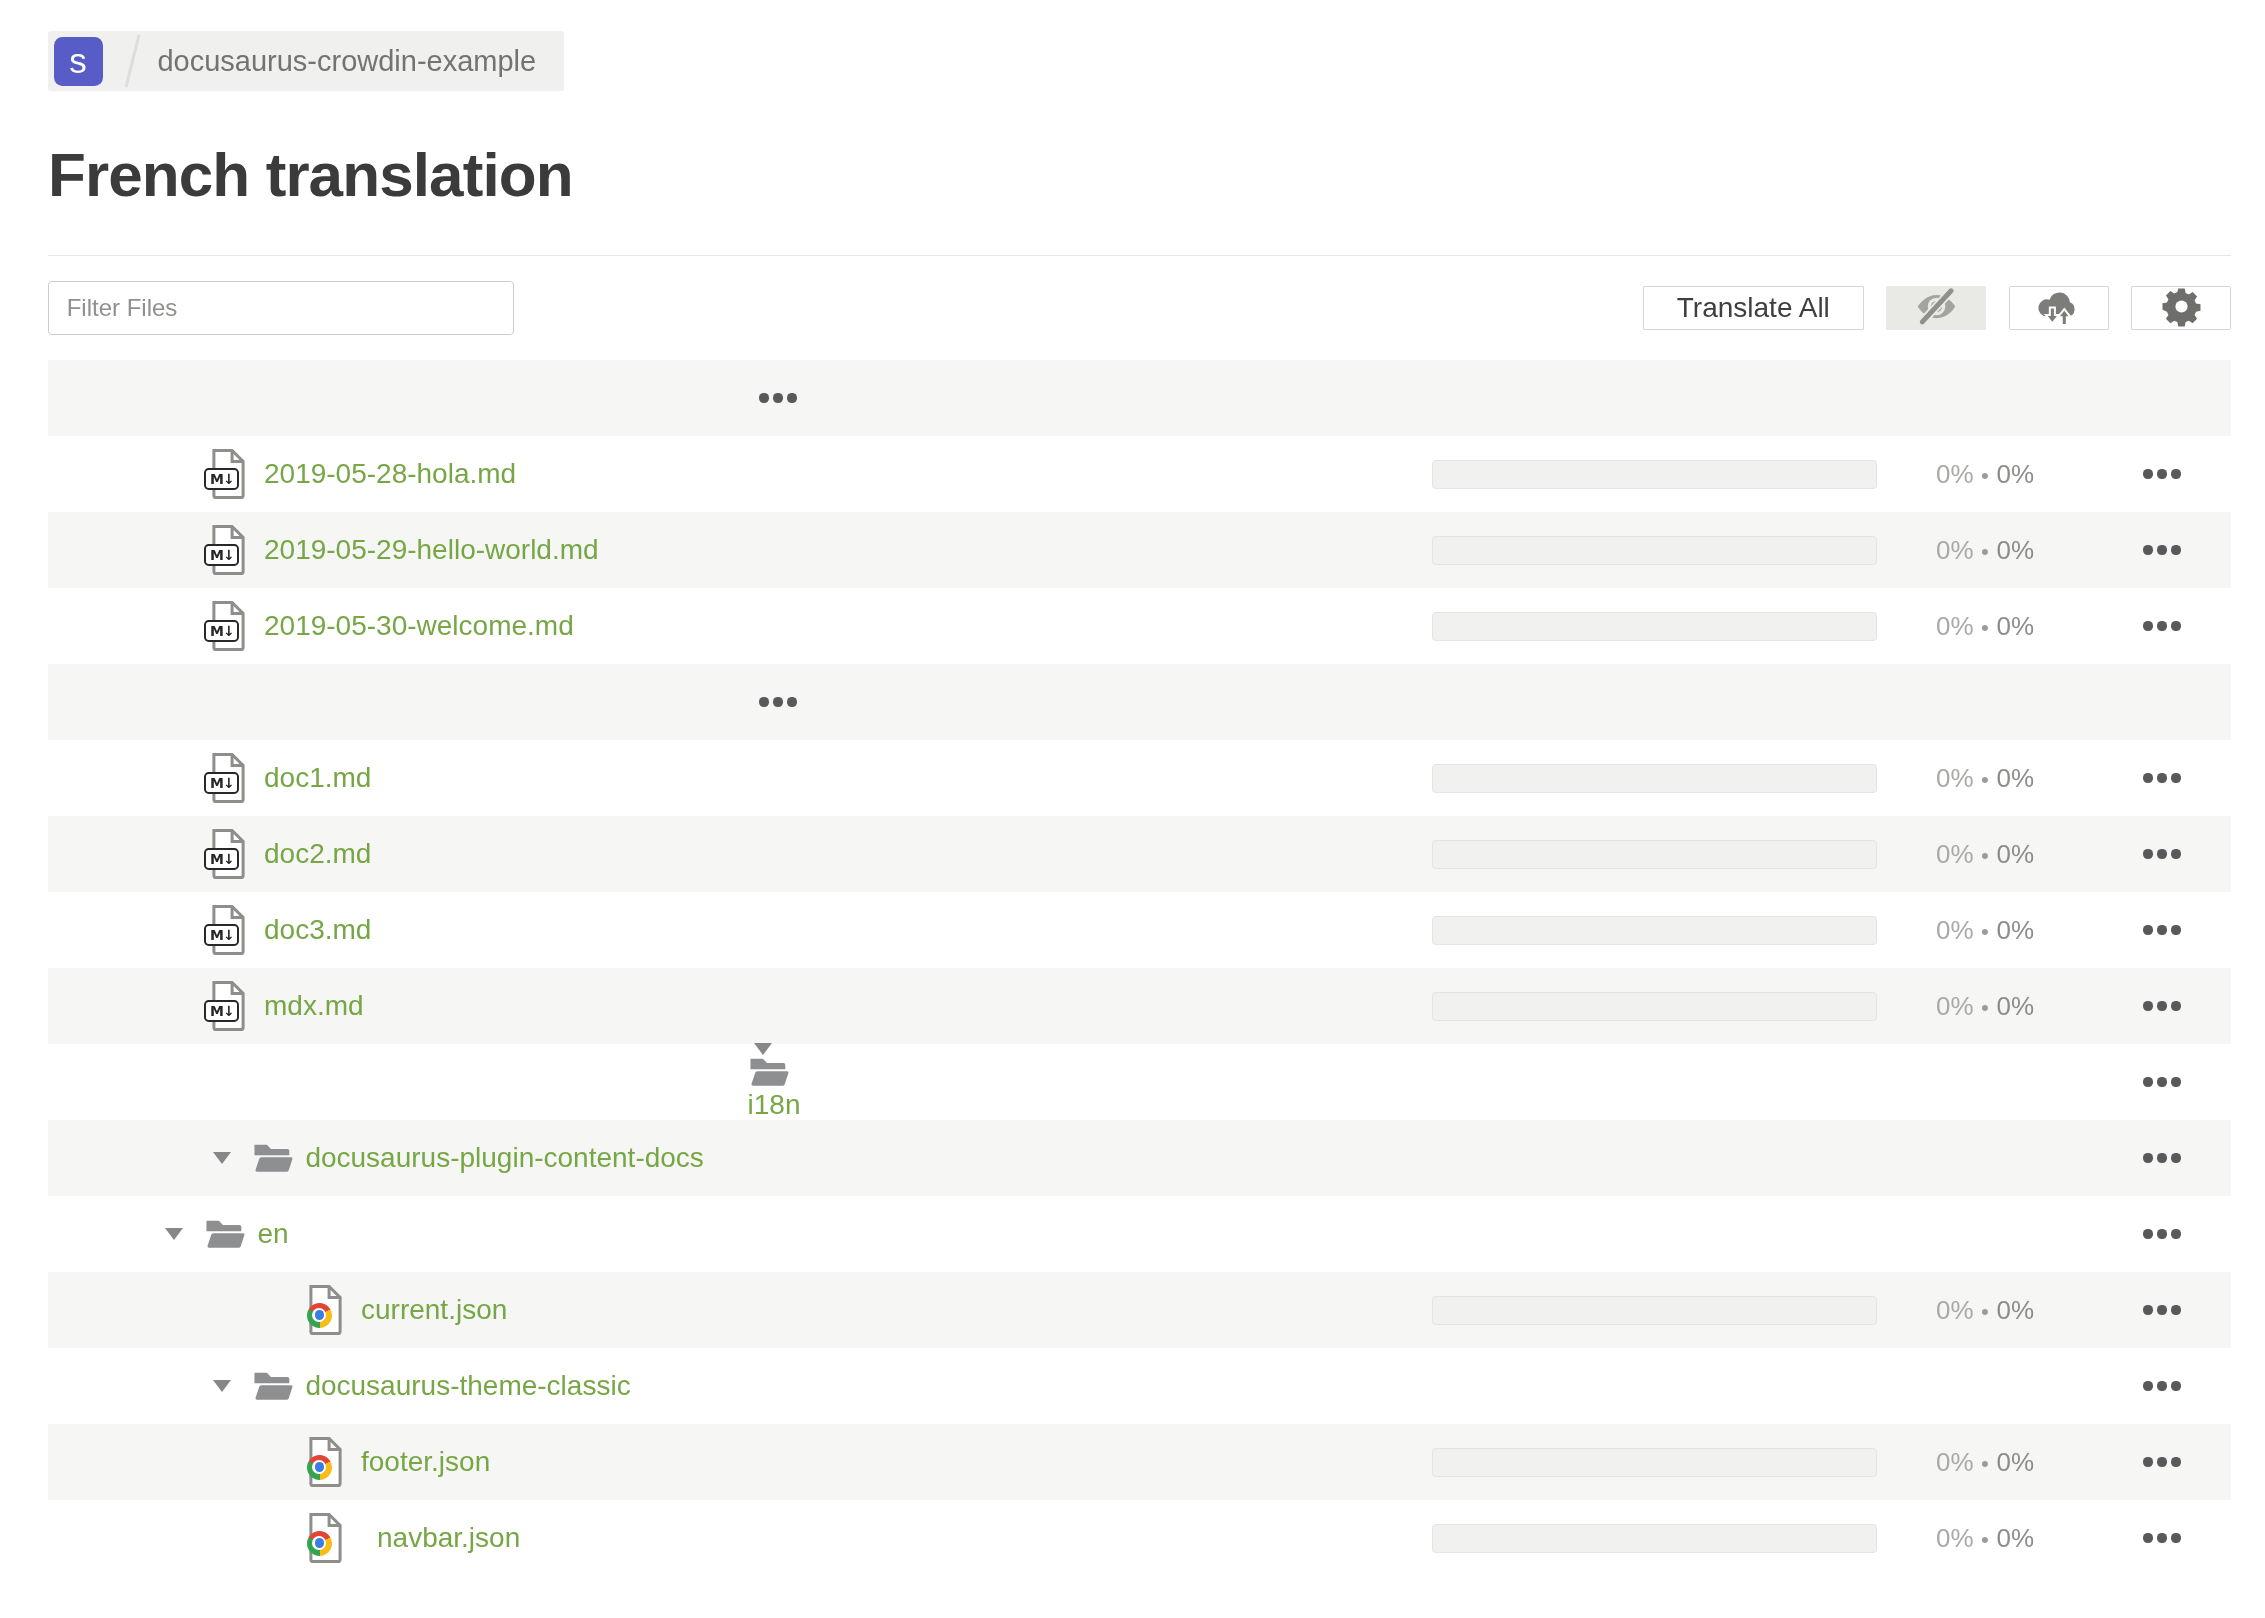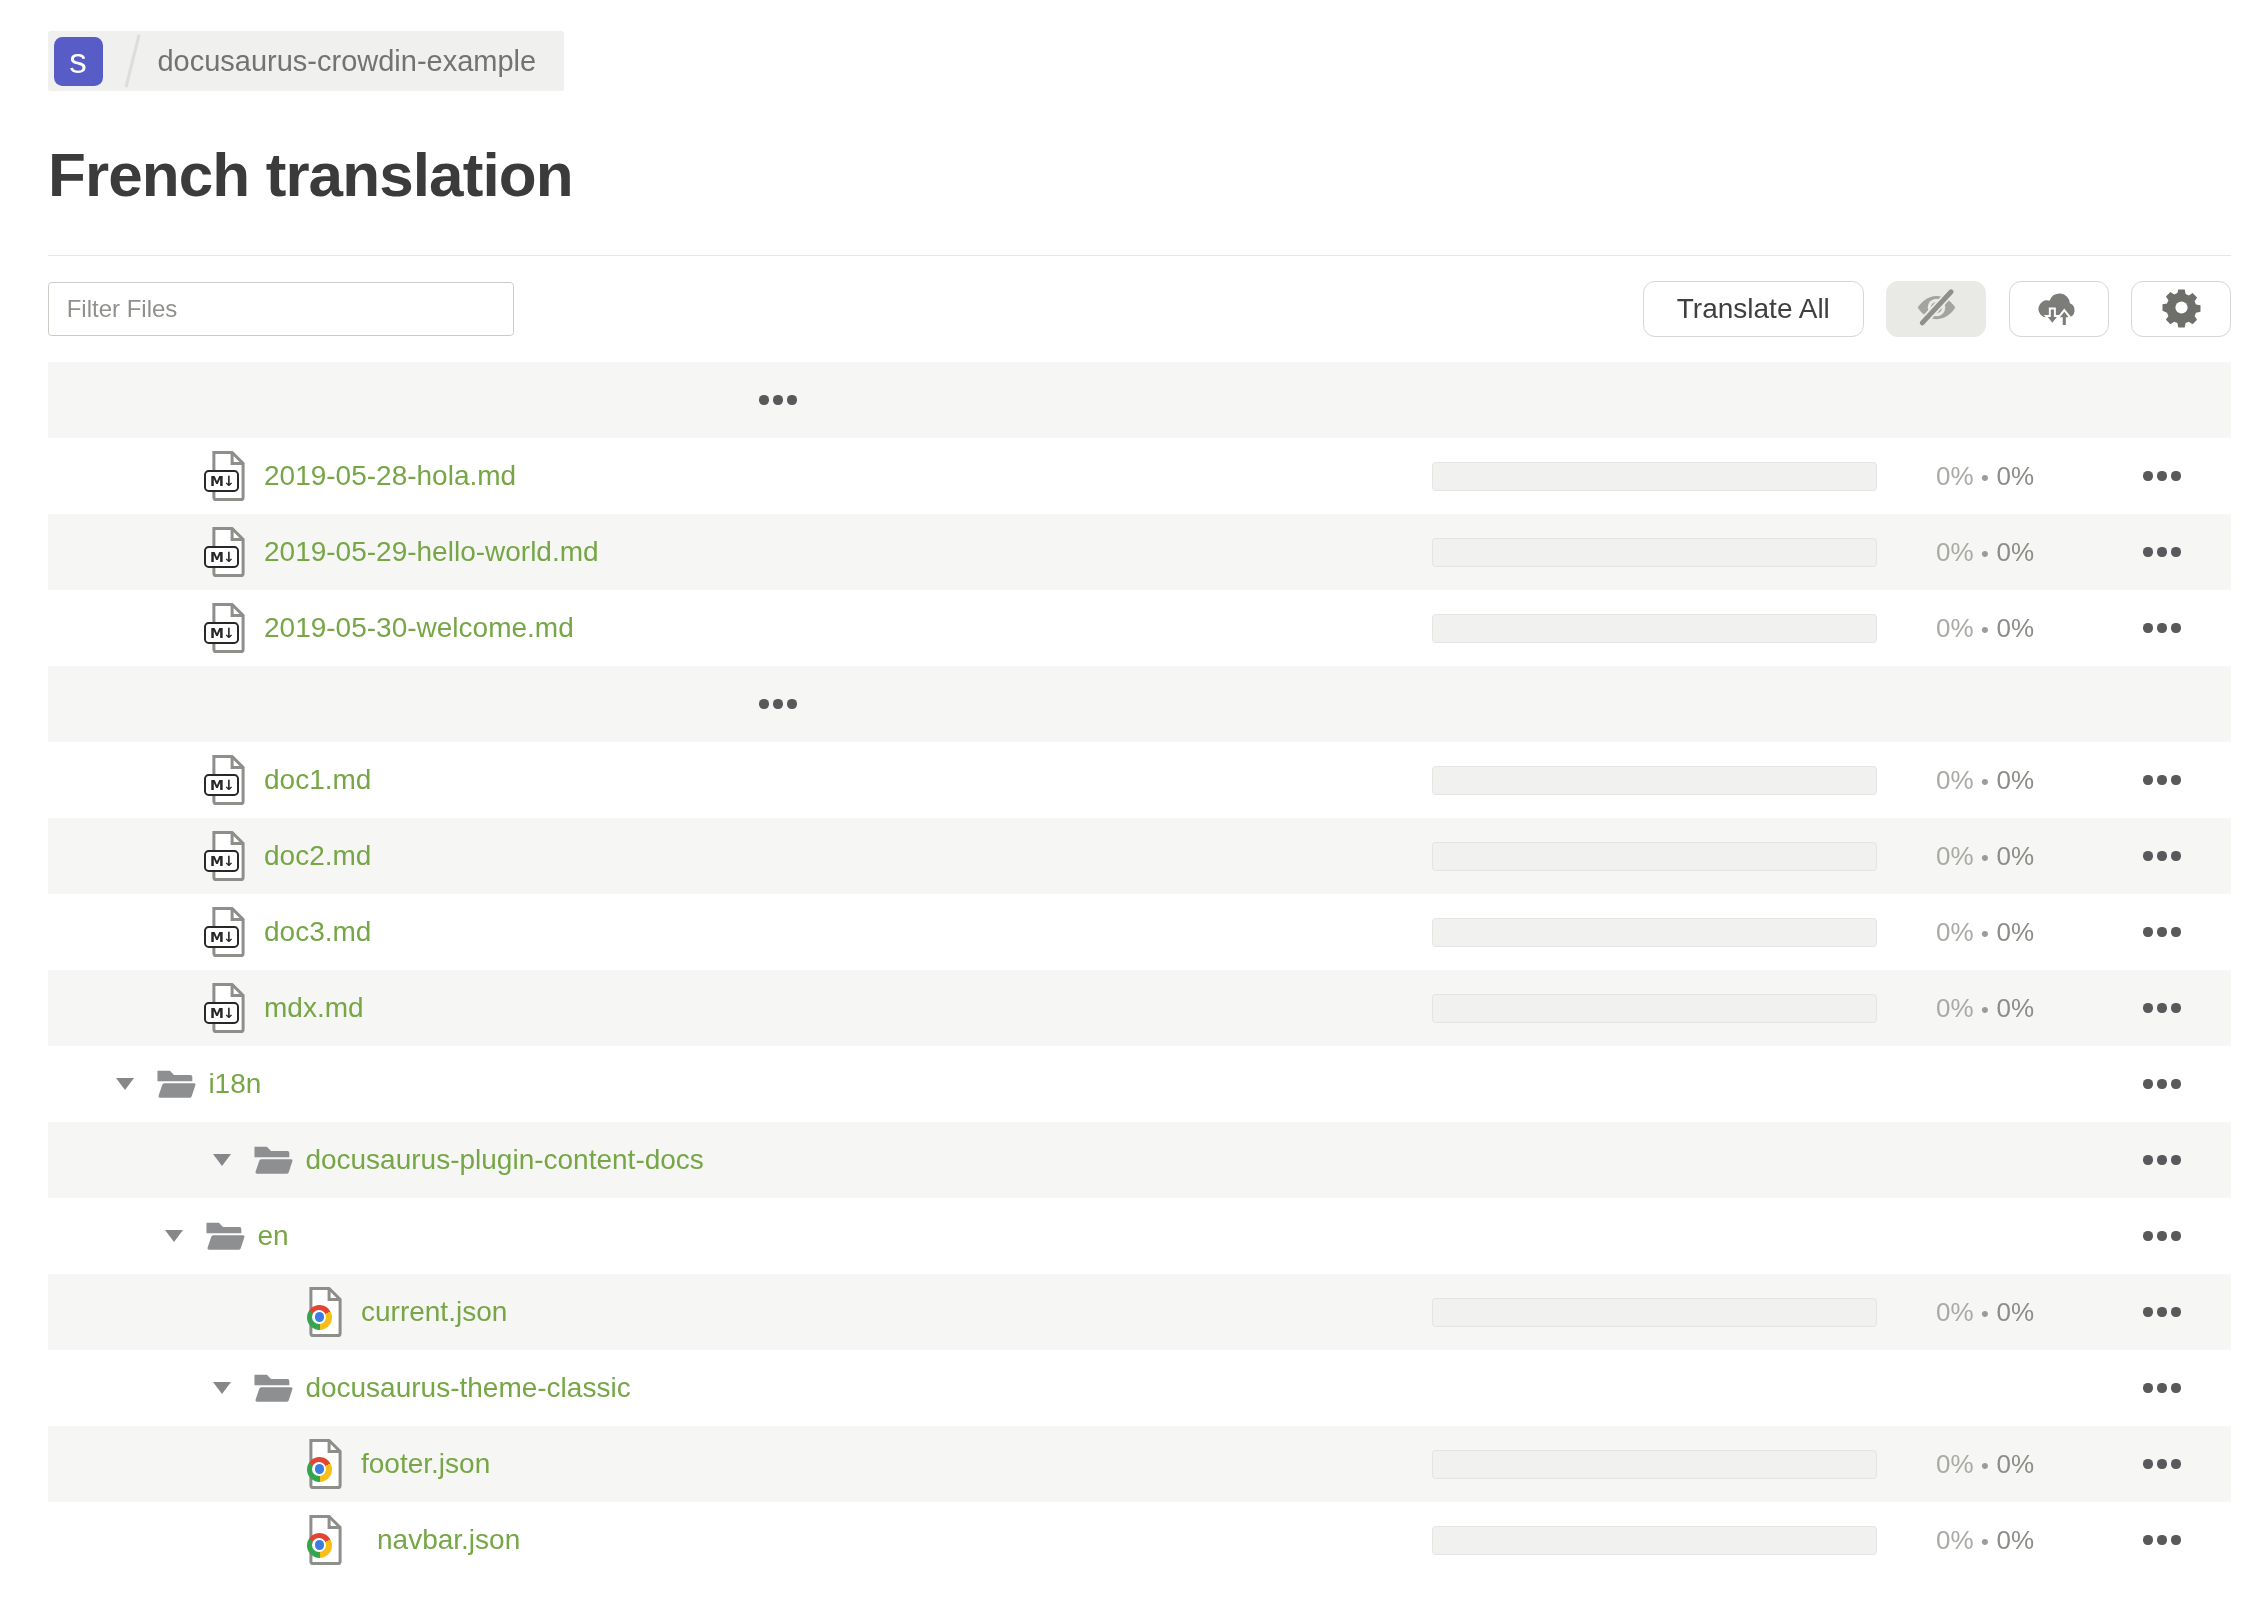--- a/index.html
+++ b/index.html
@@ -18,21 +18,21 @@
   h1.page-title{margin:48px 0 0 0;font-size:62px;font-weight:700;color:#3b3b3b;letter-spacing:-0.9px;}
 
   .divider{margin-top:45px;border:0;border-top:1.9px solid #e7e7e5;height:0;}
 
   
   .toolbar{margin-top:25px;display:flex;align-items:center;}
   .filter-input{width:429px;height:52px;border:1.9px solid #cbcbc6;border-radius:3.7px;
     padding:0 17.7px;font-size:24px;color:#444;outline:none;font-family:"Liberation Sans",sans-serif;}
   .filter-input::placeholder{color:#90908c;}
   .toolbar .spacer{flex:1;}
-  .btn{height:56px;background:#fff;border:1.9px solid #d6d6d3;border-radius:12px;
+  .btn{height:44px;background:#fff;border:1.9px solid #d6d6d3;border-radius:1px;
     display:flex;align-items:center;justify-content:center;cursor:pointer;box-sizing:border-box;}
   .btn-text{padding:0 33px;font-size:28px;color:#3f3f3f;font-family:"Liberation Sans",sans-serif;}
   .btn-icon{width:100px;margin-left:22.4px;}
   .btn-icon.active{background:#e9e9e6;border-color:#e9e9e6;}
 
   
   .tree{margin-top:25px;}
   .row{height:76px;display:flex;align-items:center;}
   .row:nth-child(odd){background:#f6f6f4;}
   .row-left{flex:1;display:flex;align-items:center;min-width:0;}
@@ -295,21 +295,21 @@
         <div class="col-stats"><span class="v1">0%</span><span class="sep">•</span><span class="v2">0%</span></div>
         <div class="col-menu">
           <span class="dots">
             <i></i>
             <i></i>
             <i></i>
           </span>
         </div>
       </div>
       <div class="row">
-        <div class="row-left" style="padding-left: 68px;">
+        <div class="row-left" style="padding-left: 68px; flex-direction: column;">
           <span class="caret"></span>
           <svg class="folder-svg" width="41" height="34" viewBox="0 0 24 20">
             <path d="M1.4 2.2 h7.3 l2.4 2.5 h9.6 a1.2 1.2 0 0 1 1.2 1.2 v2.5 H1.4 Z" fill="#8d8f91"></path>
             <path d="M7.6 9.6 h15.2 a.9.9 0 0 1 .86 1.18 l-2.1 6.4 a1.35 1.35 0 0 1-1.28.92 H2.9 a.9.9 0 0 1-.85-1.18 l2.1-6.4 a1.35 1.35 0 0 1 1.28-.92 Z" fill="#8d8f91"></path>
           </svg>
           <span class="row-label">i18n</span>
         </div>
         <div class="col-progress"></div>
         <div class="col-stats"></div>
         <div class="col-menu">

